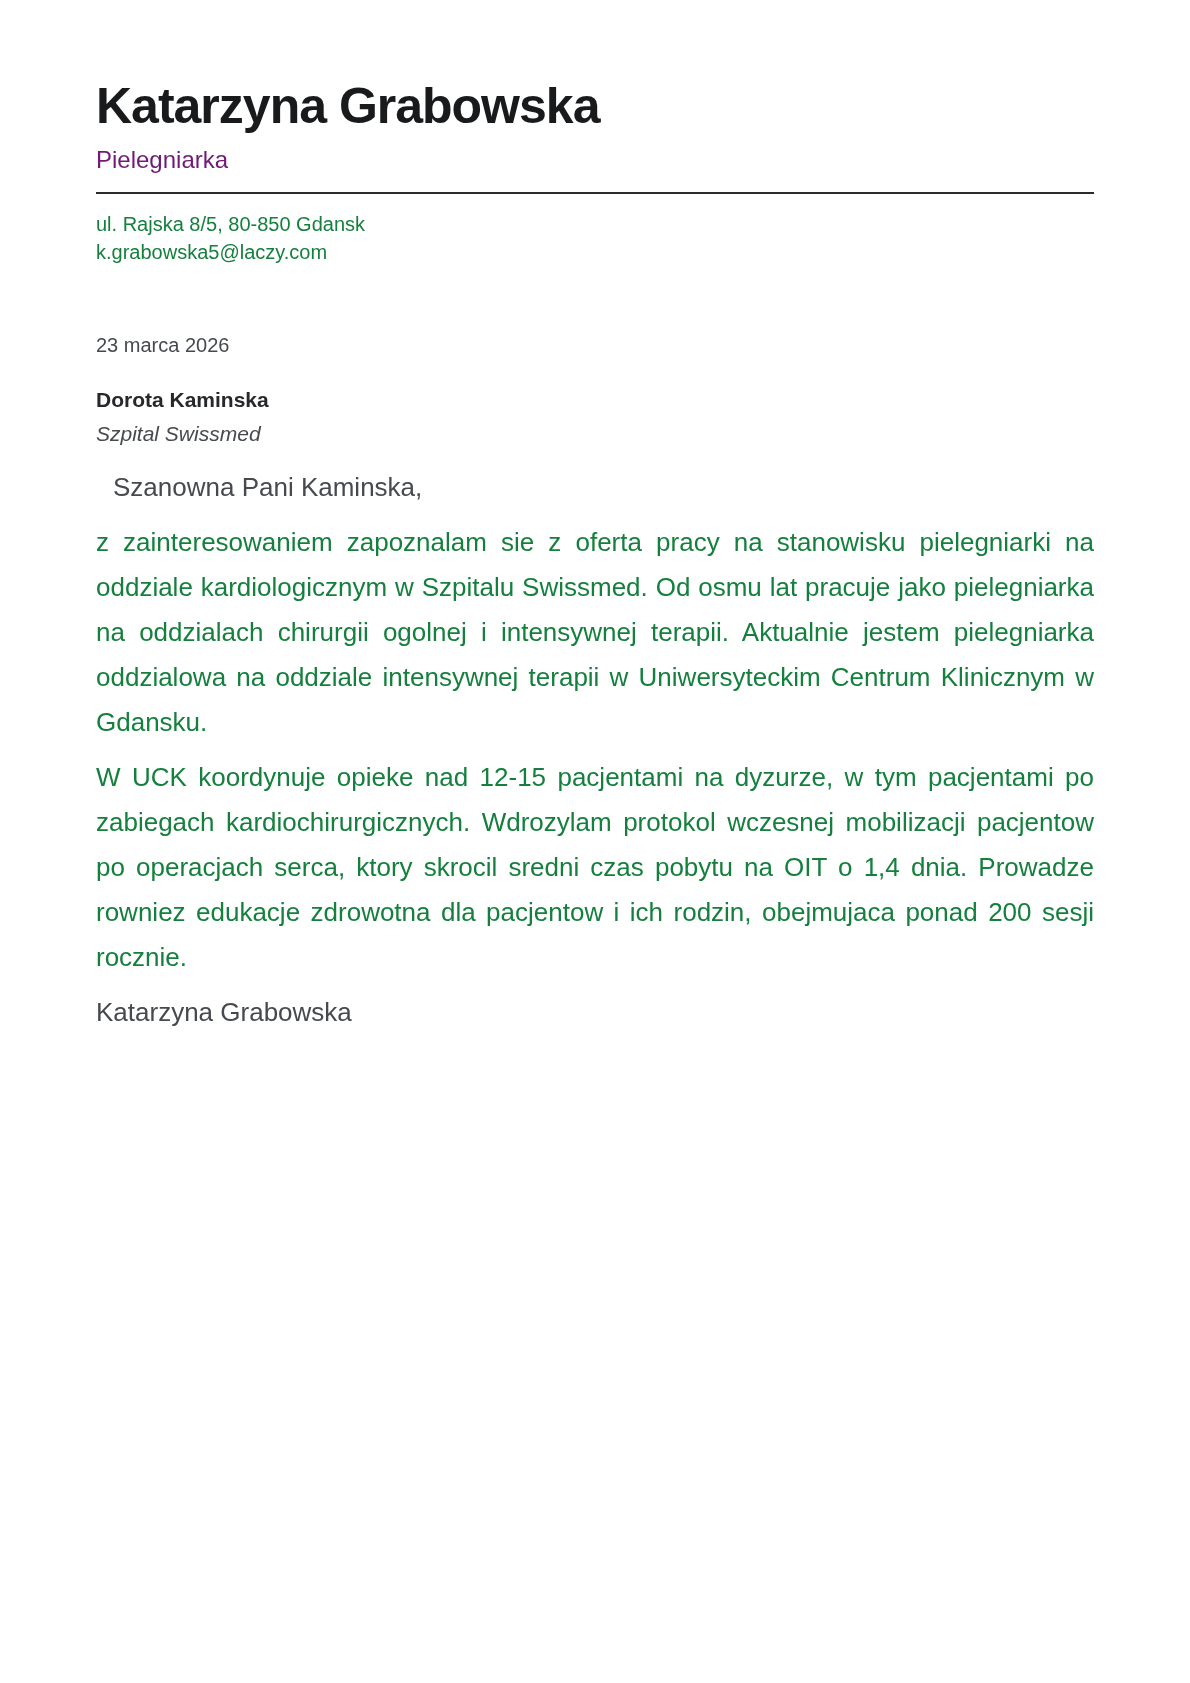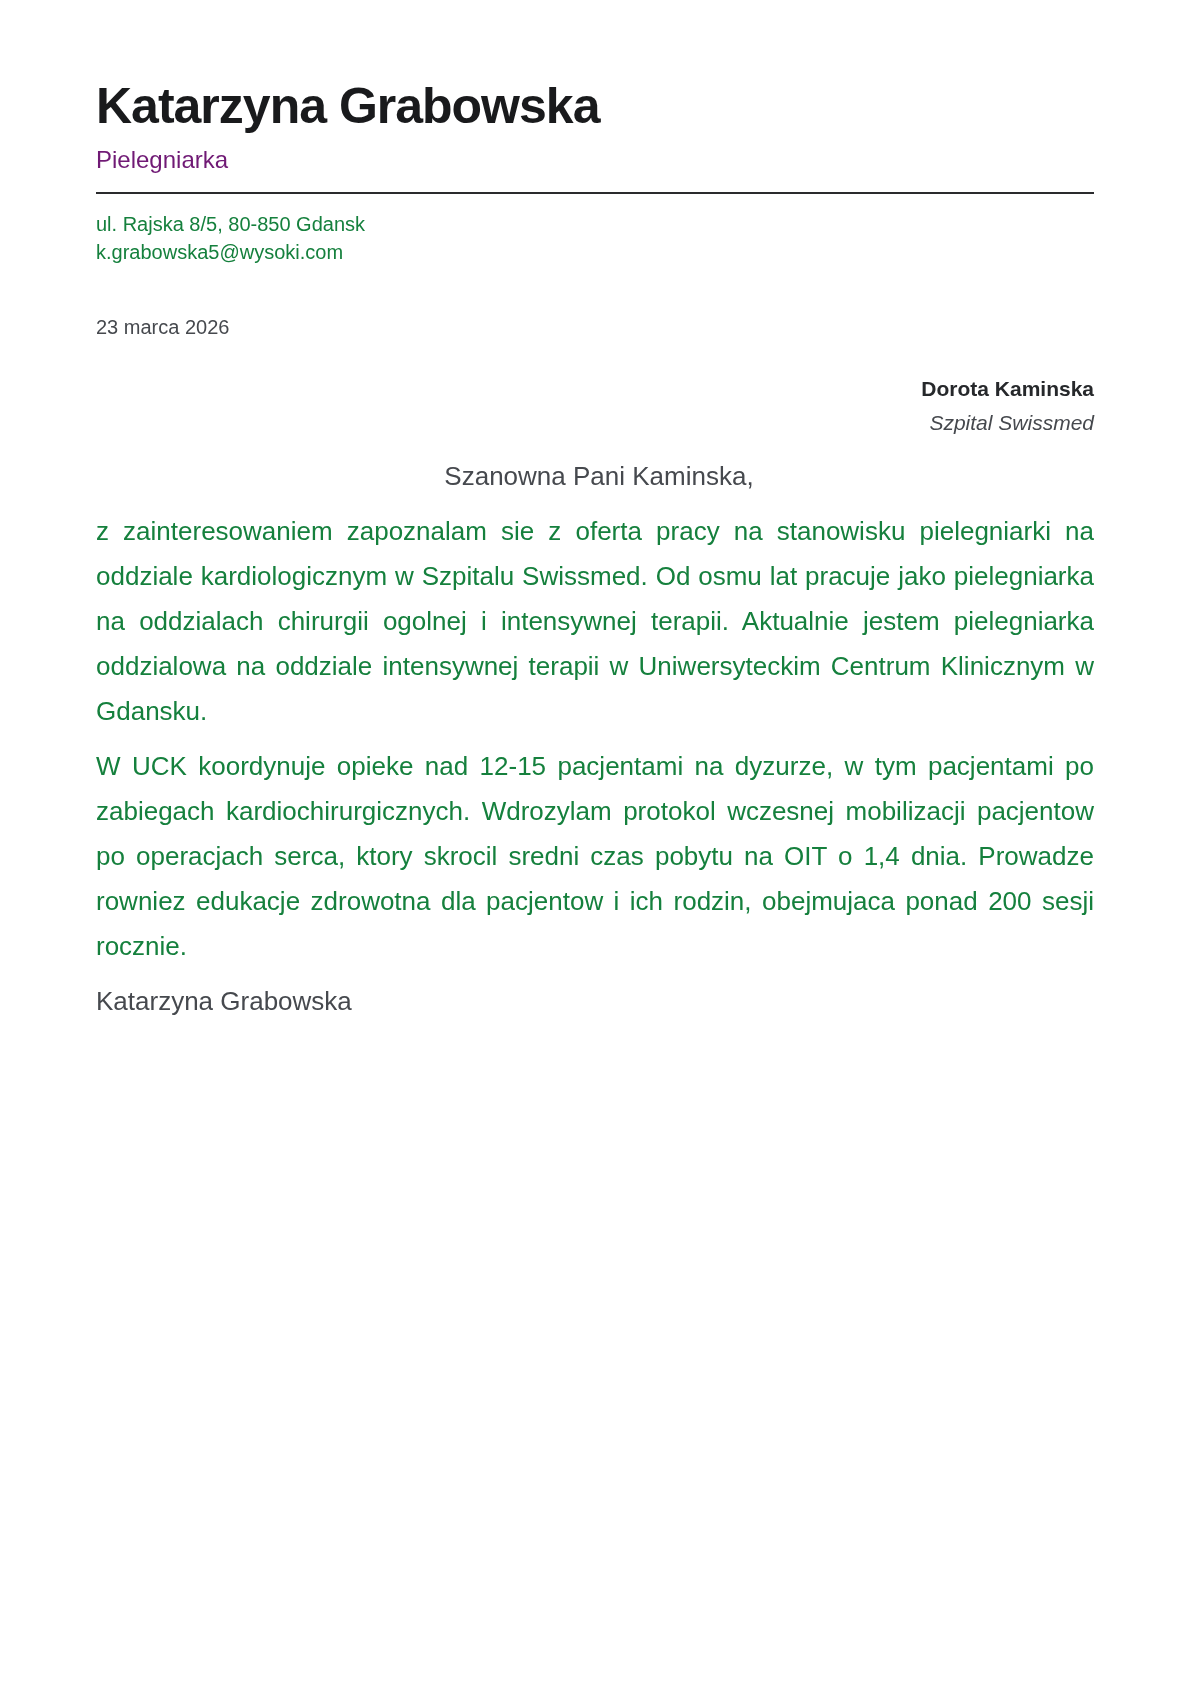--- a/index.html
+++ b/index.html
@@ -38,43 +38,41 @@
     margin: 18px 0 0 0;
   }
   .contact-block {
     margin-top: 16px;
     font-size: 20px;
     line-height: 28px;
     color: #15803d;
   }
   
   .letter-date {
-    margin-top: 47px;
+    margin-top: 65px;
     font-size: 20px;
     line-height: 28px;
   }
   .recipient-block {
-    margin-top: 31px;
+    margin-top: 24px;
     font-size: 21px;
     line-height: 34px;
-    text-align: right;
   }
   .recipient-name {
     font-weight: 700;
     color: #26282b;
   }
   .recipient-company {
     color: #46494e;
     font-style: italic;
   }
   .salutation {
-    margin: 14px 0 0 8px;
+    margin: 14px 0 0 17px;
     font-size: 26px;
     line-height: 45px;
-    text-align: center;
   }
   .body-paragraph {
     margin: 10px 0;
     font-size: 26px;
     line-height: 45px;
     text-align: justify;
     color: #15803d;
   }
   .closing-line,
   .signature-line {
@@ -87,21 +85,21 @@
 <body>
 
 <div class="page">
 
   <header>
     <h1 class="doc-name">Katarzyna Grabowska</h1>
     <div class="doc-subtitle">Pielegniarka</div>
     <hr class="header-divider">
     <div class="contact-block">
       <div>ul. Rajska 8/5, 80-850 Gdansk</div>
-      <div>k.grabowska5@wysoki.com</div>
+      <div>k.grabowska5@laczy.com</div>
     </div>
   </header>
 
   <main>
     <div class="letter-date">23 marca 2026</div>
 
     <div class="recipient-block">
       <div class="recipient-name">Dorota Kaminska</div>
       <div class="recipient-company">Szpital Swissmed</div>
     </div>

